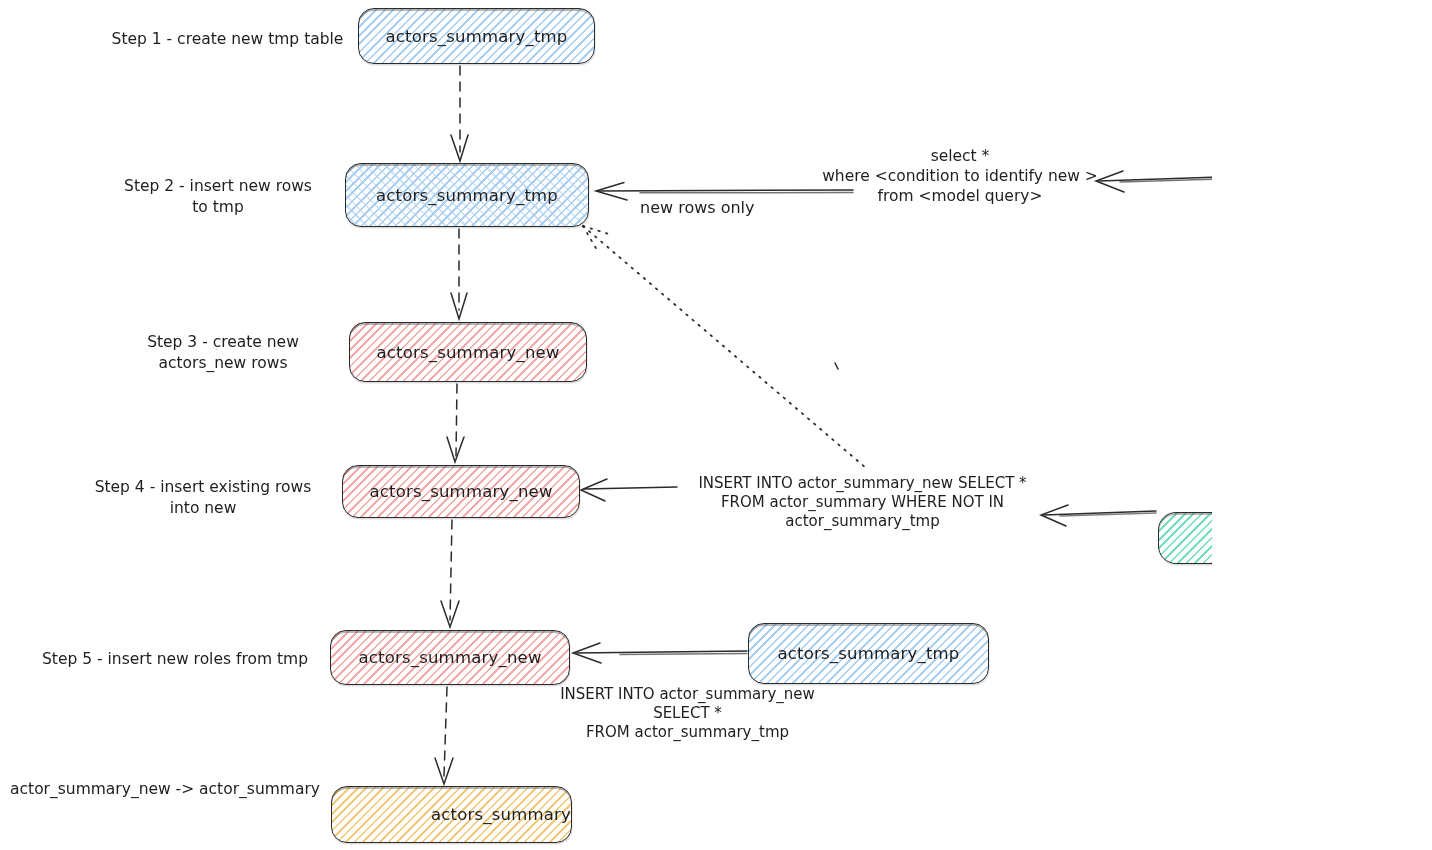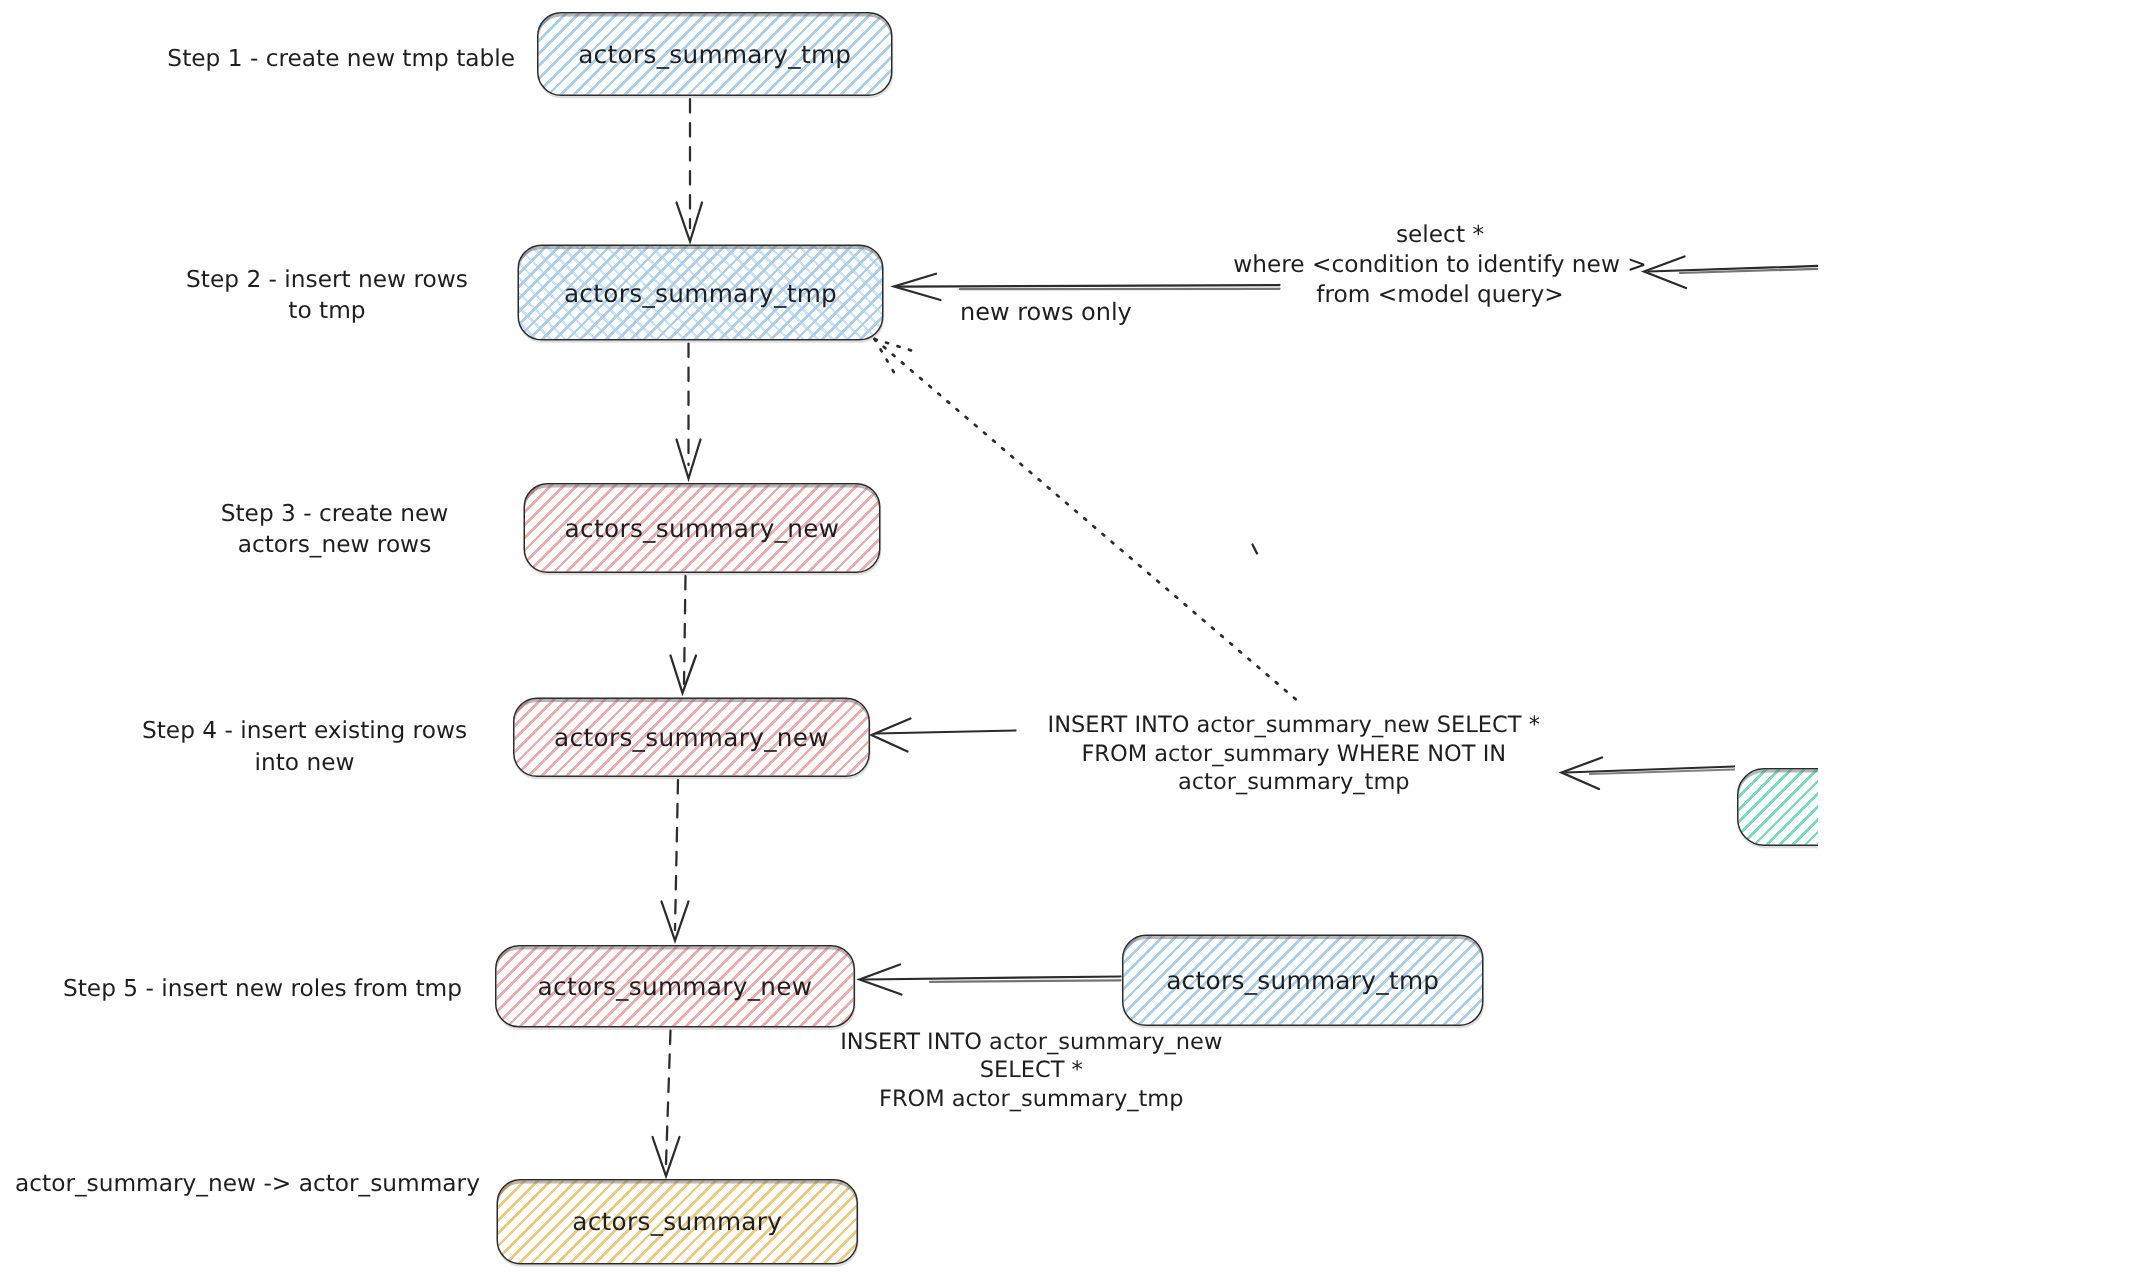--- a/index.html
+++ b/index.html
@@ -129,21 +129,21 @@
   </div>
   <div class="node hatch-pink" style="left:349px;top:322px;width:236px;height:58px;">
     <span>actors_summary_new</span>
   </div>
   <div class="node hatch-pink" style="left:342px;top:465px;width:236px;height:51px;">
     <span>actors_summary_new</span>
   </div>
   <div class="node hatch-pink" style="left:330px;top:630px;width:238px;height:53px;">
     <span>actors_summary_new</span>
   </div>
-  <div class="node hatch-yellow" style="left:331px;top:786px;width:239px;height:55px;">
+  <div class="node hatch-yellow" style="left:331px;top:786px;width:239px;height:55px;justify-content:flex-end;">
     <span>actors_summary</span>
   </div>
   <div class="node hatch-teal" style="left:1158px;top:512px;width:240px;height:50px;border-radius:18px;">
     <span>actors</span>
   </div>
   <div class="node hatch-blue" style="left:748px;top:623px;width:239px;height:59px;">
     <span>actors_summary_tmp</span>
   </div>
 
   <div class="diamond"></div>

